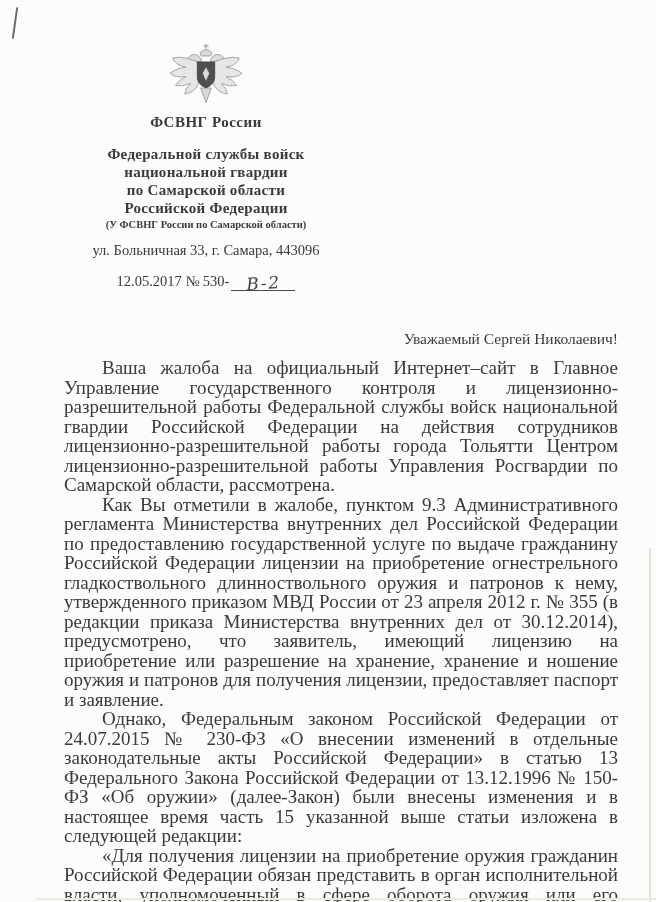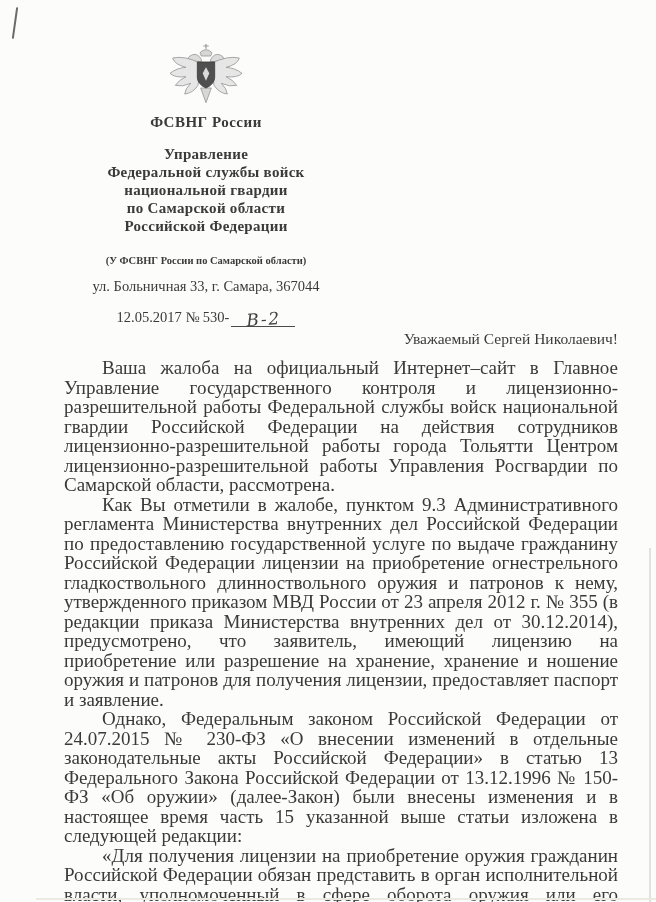--- a/index.html
+++ b/index.html
@@ -26,21 +26,21 @@
     text-align:center;
   }
   .emblem{display:block;margin:0 auto;}
   .org-short{
     font-weight:bold;font-size:15px;margin-top:4px;letter-spacing:.5px;font-family:Liberation Serif, serif;
   }
   .org-name{
     font-weight:bold;font-size:15px;line-height:18px;margin-top:14px;letter-spacing:.3px;
   }
   .org-abbrev{
-    font-weight:bold;font-size:10.5px;margin-top:20px;
+    font-weight:bold;font-size:10.5px;margin-top:2px;
   }
   .department{
     font-weight:bold;font-size:12px;margin-top:15px;letter-spacing:.2px;
   }
   .address{
     font-size:14.5px;margin-top:12px;
   }
   .ref-line{
     font-size:14.5px;margin-top:11px;white-space:nowrap;
   }
@@ -100,31 +100,30 @@
         <path d="M68 31 Q92 19 110 23 Q107 33 90 37 Q104 38 114 46 Q107 53 90 51 Q101 56 106 64 Q96 67 83 61 Q91 69 92 77 Q80 76 72 64 Z"></path>
         <path d="M52 68 L60 90 L68 68 Z" fill="#d7d7d7"></path>
         <path d="M47 29 L73 29 L73 52 Q73 62 60 68 Q47 62 47 52 Z" fill="#4f4f4f" stroke="#3e3e3e"></path>
         <path d="M60 37 L65 46 L60 57 L55 46 Z" fill="#d9d9d9" stroke="none"></path>
       </g>
     </svg>
 
     <div class="org-short">ФСВНГ России</div>
 
     <div class="org-name">
-      <div>Управление</div>
       <div>Федеральной службы войск</div>
       <div>национальной гвардии</div>
       <div>по Самарской области</div>
       <div>Российской Федерации</div>
     </div>
 
     <div class="org-abbrev">(У ФСВНГ России по Самарской области)</div>
 
 
-    <div class="address">ул. Больничная 33, г. Самара, 367044</div>
+    <div class="address">ул. Больничная 33, г. Самара, 443096</div>
 
     <div class="ref-line">
       <span>12.05.2017 № 530-</span><span class="blank-line"><span class="handwritten">В-2</span></span>
     </div>
 
   </div>
 
   <div class="salutation">Уважаемый Сергей Николаевич!</div>
 
   <div class="letter-body">

